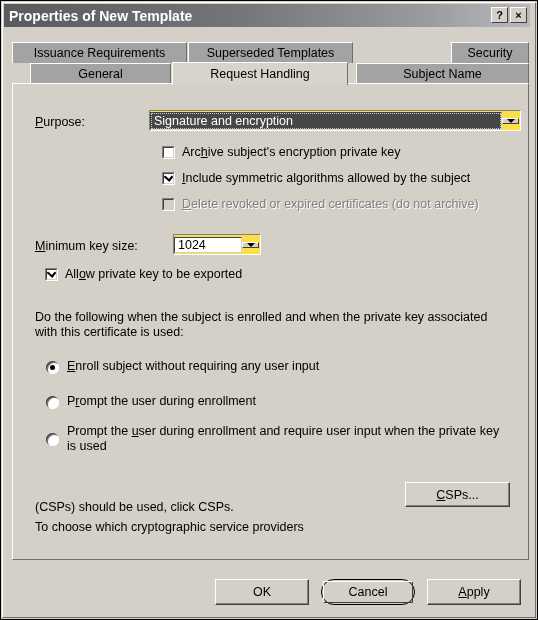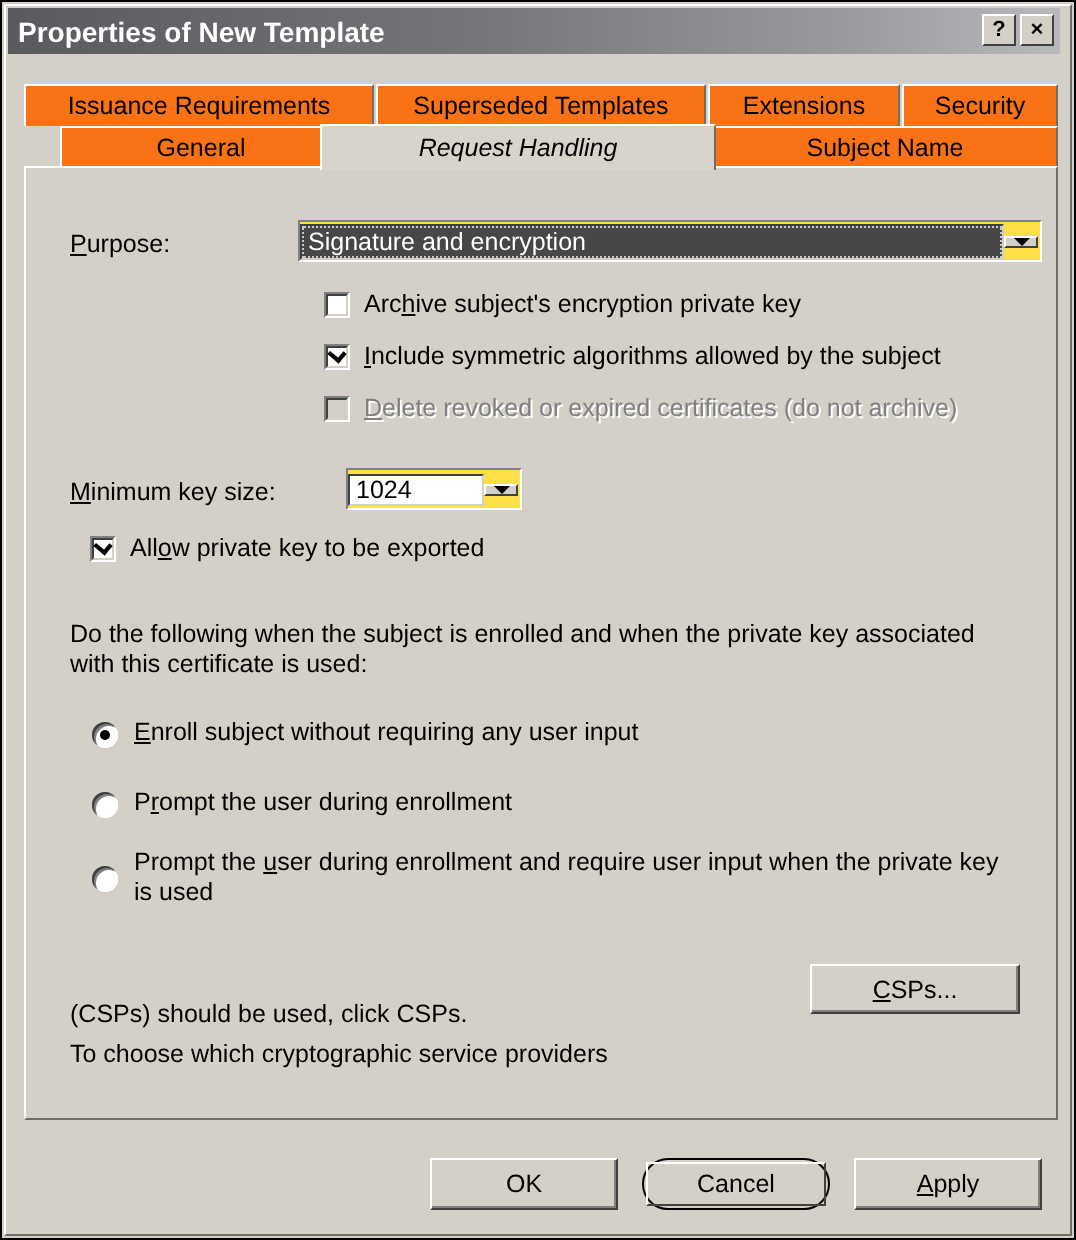--- a/index.html
+++ b/index.html
@@ -76,21 +76,21 @@
     position: absolute;
     left: 11px; top: 41px;
     width: 517px; height: 42px;
   }
   .tabrow { position: absolute; left: 0; width: 517px; height: 21px; }
   .tabrow.r1 { top: 0; }
   .tabrow.r2 { top: 21px; }
   .tab {
     position: absolute;
     height: 21px;
-    background: #f97316;
+    background: #a3a3a3;
     border-top: 1px solid #ffffff;
     border-left: 1px solid #ffffff;
     border-right: 1px solid #6f6d68;
     display: flex;
     align-items: center;
     justify-content: center;
     font-size: 12.5px;
     color: #000000;
     white-space: nowrap;
     cursor: default;
@@ -300,32 +300,29 @@
   </div>
 
   <div id="tabstrip">
     <div class="tabrow r1">
       <div class="tab" style="left:0px; width:175px;">
         <span>Issuance Requirements</span>
       </div>
       <div class="tab" style="left:176px; width:165px;">
         <span>Superseded Templates</span>
       </div>
-      <div class="tab" style="left:342px; width:96px;">
-        <span>Extensions</span>
-      </div>
       <div class="tab" style="left:439px; width:78px;">
         <span>Security</span>
       </div>
     </div>
     <div class="tabrow r2">
       <div class="tab" style="left:18px; width:141px;">
         <span>General</span>
       </div>
-      <div class="tab active" style="left:148px; width:198px;font-style:italic;">
+      <div class="tab active" style="left:160px; width:176px;">
         <span>Request Handling</span>
       </div>
       <div class="tab" style="left:344px; width:173px;">
         <span>Subject Name</span>
       </div>
     </div>
   </div>
 
   <div id="panel">
 

